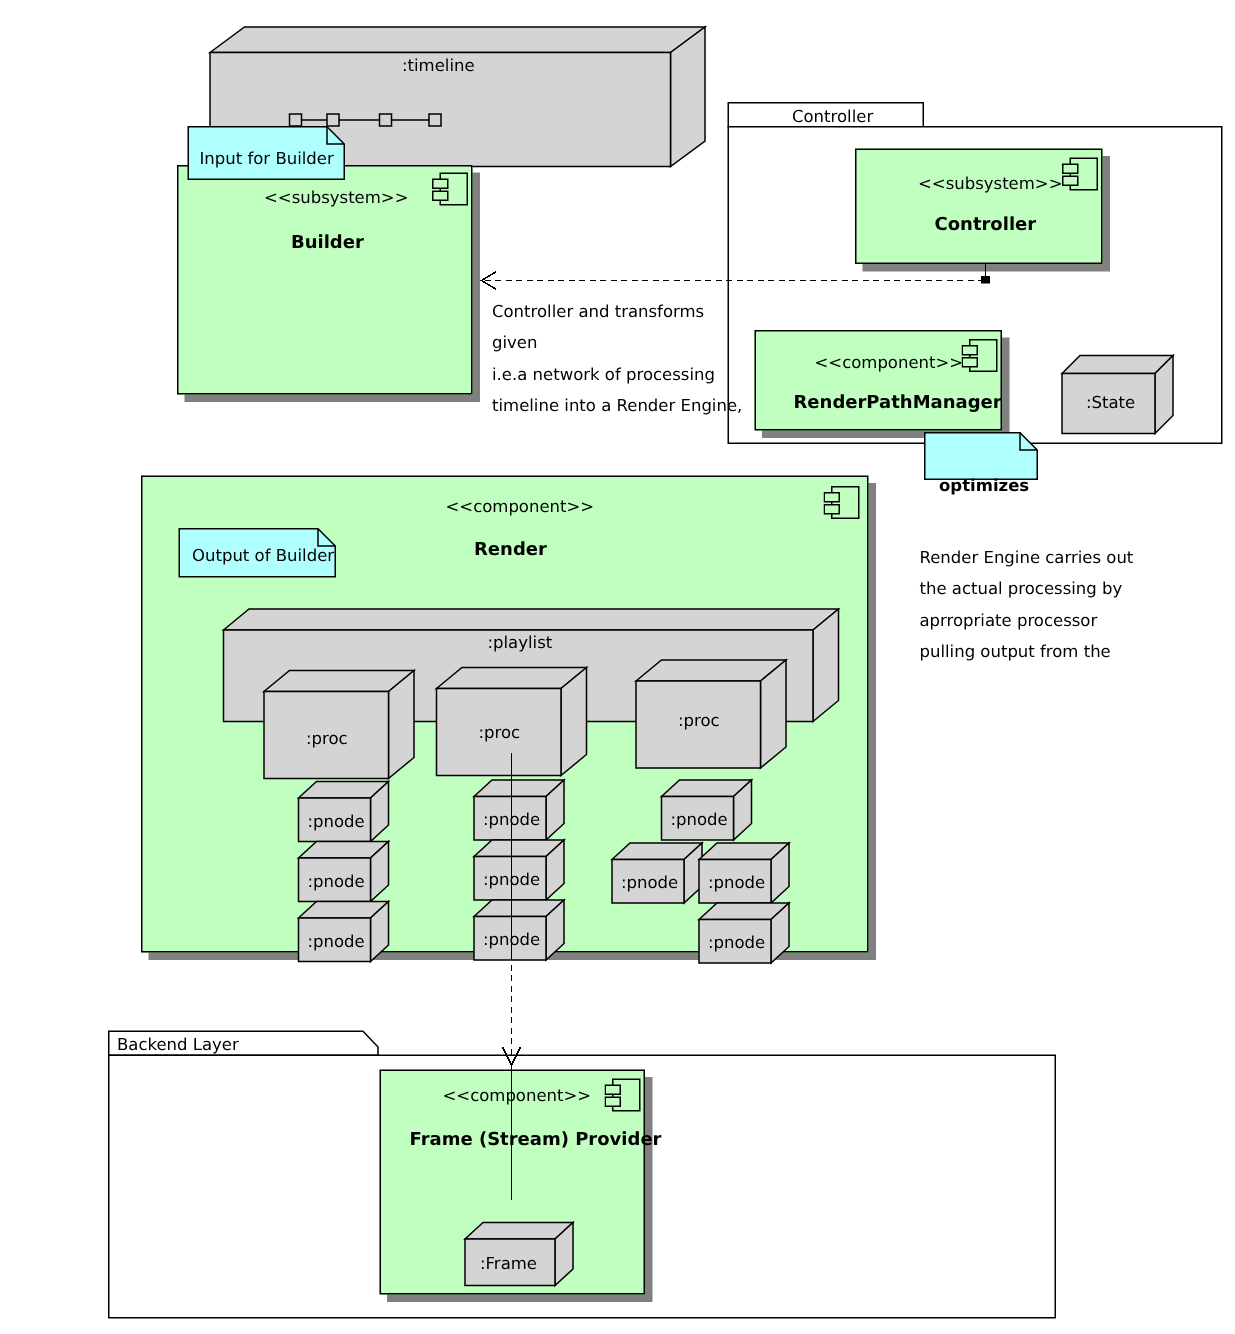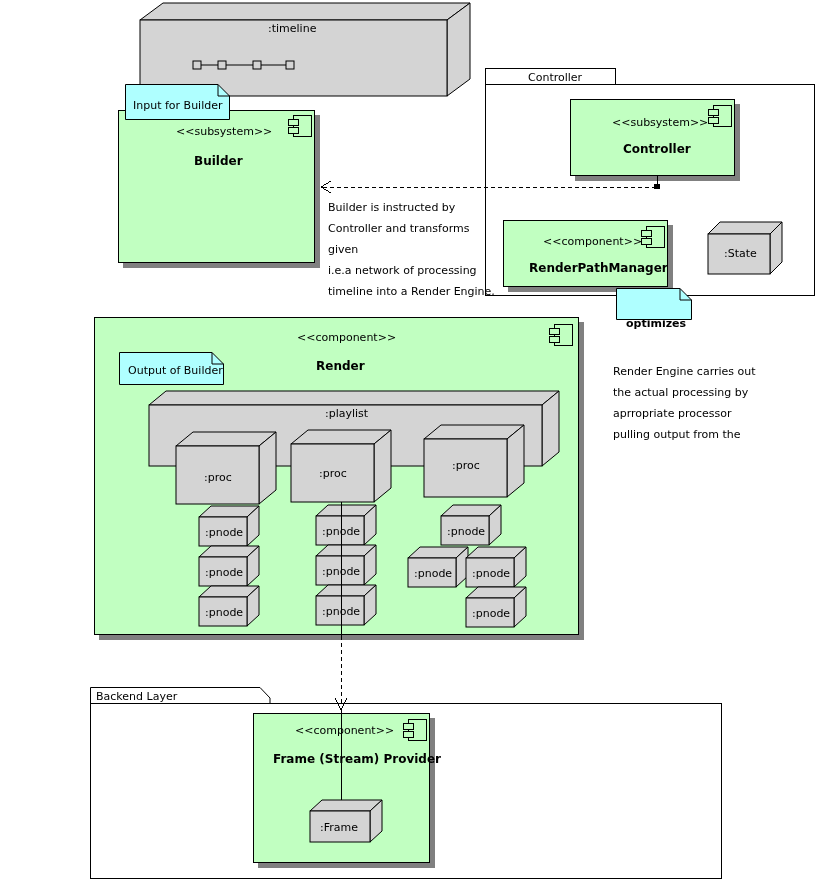--- a/index.html
+++ b/index.html
@@ -38,21 +38,21 @@
   }
   .stereo{font-size:11px;}
   .name{font-size:12px;font-weight:bold;}
   .inst{font-size:11px;}
   .pkgname{font-size:11px;}
 
   
   .compicon{position:absolute;z-index:5;}
 
   
-  .cube{position:absolute;z-index:2;}
+  .cube{position:absolute;z-index:2;margin-top:15px;}
   .cube svg{position:absolute;left:0;top:0;overflow:visible;}
 
   
   .note{position:absolute;z-index:6;}
   .note svg{display:block;overflow:visible;}
   .note .ntext{
     position:absolute;font-size:11px;color:#000;white-space:nowrap;
   }
 
   
@@ -146,21 +146,20 @@
 
   <div class="note" style="left:616px;top:288px;width:76px;height:32px;">
     <svg width="76" height="32" viewBox="0 0 76 32">
       <polygon points="0.5,0.5 64,0.5 75.5,12 75.5,31.5 0.5,31.5" fill="#afffff" stroke="#000" stroke-width="1"></polygon>
       <polyline points="64,0.5 64,12 75.5,12" fill="none" stroke="#000" stroke-width="1"></polyline>
     </svg>
     <span class="ntext" style="left:10px;top:29px;font-weight:bold;">optimizes</span>
   </div>
 
   <div class="textblock" style="left:328px;top:197px;width:170px;">
-    <div>Builder is instructed by</div>
     <div>Controller and transforms given</div>
     <div>i.e.a network of processing</div>
     <div>timeline into a Render Engine,</div>
   </div>
 
   <div class="shadow" style="left:99px;top:322px;width:485px;height:318px;"></div>
   <div class="box green" style="left:94px;top:317px;width:485px;height:318px;"></div>
   <span class="lbl stereo" style="left:297px;top:332px;">&lt;&lt;component&gt;&gt;</span>
   <span class="lbl name" style="left:316px;top:360px;">Render</span>
   <svg class="compicon" style="left:549px;top:322px;" width="26" height="26">
@@ -296,21 +295,21 @@
     <span class="lbl inst" style="left:6px;top:21px;">:pnode</span>
   </div>
 
   <div class="textblock" style="left:613px;top:361px;width:180px;">
     <div>Render Engine carries out</div>
     <div>the actual processing by</div>
     <div>aprropriate processor</div>
     <div>pulling output from the</div>
   </div>
 
-  <div class="pkg" style="left:90px;top:687px;width:632px;height:192px;">
+  <div class="pkg" style="left:72px;top:687px;width:632px;height:192px;">
     <svg width="632" height="192" viewBox="0 0 632 192">
       <polygon points="0.5,0.5 170,0.5 180,11 180,16.5 0.5,16.5" fill="#ffffff" stroke="#000" stroke-width="1"></polygon>
       <rect x="0.5" y="16.5" width="631" height="175" fill="#ffffff" stroke="#000" stroke-width="1"></rect>
     </svg>
     <span class="lbl pkgname" style="left:6px;top:4px;">Backend Layer</span>
   </div>
 
   <div class="shadow" style="left:258px;top:718px;width:177px;height:150px;"></div>
   <div class="box green" style="left:253px;top:713px;width:177px;height:150px;"></div>
   <span class="lbl stereo" style="left:295px;top:725px;">&lt;&lt;component&gt;&gt;</span>

